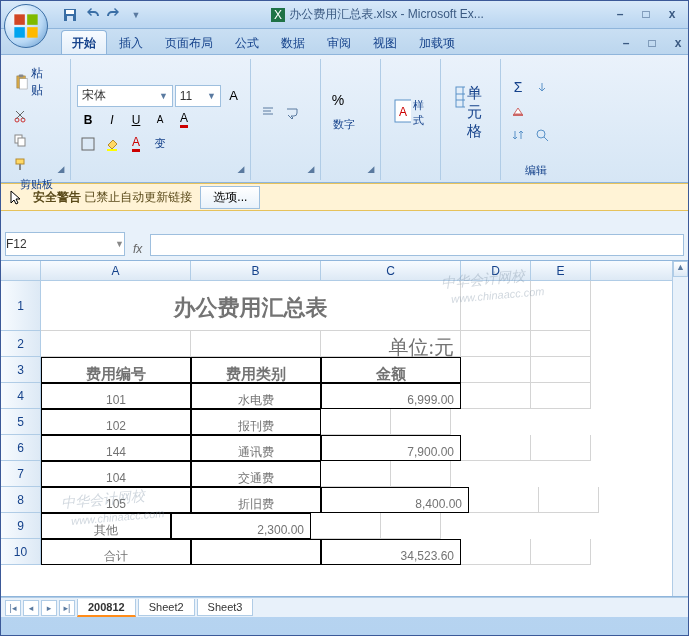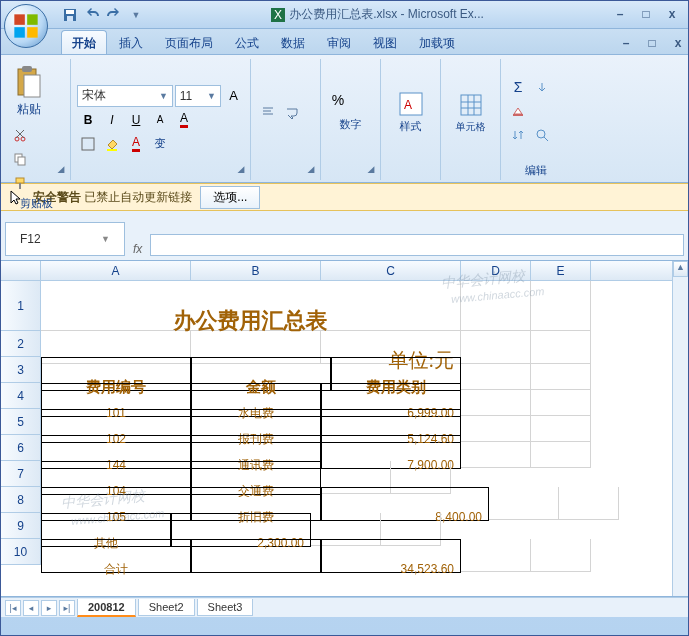--- a/index.html
+++ b/index.html
@@ -17,40 +17,40 @@
 .tabs { height:26px; display:flex; align-items:flex-end; padding-left:60px; gap:2px; background:linear-gradient(#c9dff3,#bcd6ee); border-bottom:1px solid #8fb5db;}
 .tab { padding:4px 10px 2px; color:#15428b; cursor:default; border-top-left-radius:4px; border-top-right-radius:4px;}
 .tab.active { background:linear-gradient(#f7fbff,#e3eef9); border:1px solid #8fb5db; border-bottom:none; font-weight:bold;}
 .ribbon { background:linear-gradient(#eaf2fb,#d6e6f5); height:128px; border-bottom:1px solid #8fb5db; display:flex; padding:4px 2px 2px;}
 .group { border-right:1px solid #b0cce6; padding:2px 6px; display:flex; flex-direction:column; justify-content:space-between; position:relative;}
 .group-label { text-align:center; color:#15428b; font-size:11px; padding-top:2px;}
 .group-body { flex:1; display:flex; flex-direction:column; justify-content:center; gap:2px;}
 .row { display:flex; align-items:center; gap:2px;}
 .combo { height:22px; border:1px solid #9ebfde; background:#fff; display:flex; align-items:center; padding:0 4px; color:#333;}
 .combo .arrow{margin-left:auto; font-size:9px; color:#5a7aa0;}
-.btn-large { display:flex; flex-direction:column; align-items:center; padding:4px 6px; cursor:default; color:#15428b; gap:2px; border-radius:3px;}
+.btn-large { display:flex; align-items:flex-start; padding:4px 6px; cursor:default; color:#15428b; gap:2px; border-radius:3px;}
 .icon-btn { width:22px; height:22px; display:flex; align-items:center; justify-content:center; cursor:default; border-radius:2px;}
 .clip-paste{width:40px; text-align:center;}
 .dialog-launcher{position:absolute; right:2px; bottom:2px; width:14px; height:14px; font-size:9px; color:#5a7aa0; text-align:center;}
 .security { height:28px; background:#fff3d6; border-top:1px solid #e6c25b; border-bottom:1px solid #e6c25b; display:flex; align-items:center; padding:0 8px; gap:8px; color:#5a4a1a;}
 .sec-btn{border:1px solid #9ebfde; background:linear-gradient(#fff,#e8f1fa); padding:2px 12px; cursor:default;}
 .formula-bar { height:50px; background:#e8f1fa; display:flex; align-items:flex-end; border-bottom:1px solid #8fb5db; padding:4px;}
-.name-box { width:120px; height:34px; border:1px solid #9ebfde; background:#fff; display:flex; align-items:center; padding:0 14px; color:#333;}
+.name-box { width:120px; height:24px; border:1px solid #9ebfde; background:#fff; display:flex; align-items:center; padding:0 0; color:#333;}
 .name-box .arrow{margin-left:auto;font-size:9px;color:#888}
 .fx-area{display:flex; align-items:flex-end; gap:4px; margin-left:4px;}
 .fx-label{font-style:italic; color:#666; padding:0 4px;}
 .fx-input{flex:1; height:22px; border:1px solid #9ebfde; background:#fff; margin-left:4px;}
 .grid-area{background:#fff; height:336px; position:relative; border-bottom:1px solid #8fb5db;}
 .colheads{display:flex; height:20px; background:linear-gradient(#f7fbff,#dde9f5); border-bottom:1px solid #b0cce6;}
 .corner{width:40px; border-right:1px solid #b0cce6; background:linear-gradient(#f7fbff,#dde9f5);}
 .colhead{border-right:1px solid #b0cce6; text-align:center; line-height:20px; color:#15428b;}
 .rows{position:absolute; top:20px; left:0; right:16px; bottom:0; overflow:hidden;}
 .sheet-row{display:flex; height:26px;}
 .rowhead{width:40px; border-right:1px solid #b0cce6; border-bottom:1px solid #b0cce6; text-align:center; line-height:26px; background:linear-gradient(90deg,#f7fbff,#dde9f5); color:#15428b;}
-.cell{border-right:1px solid #d4d4d4; border-bottom:1px solid #d4d4d4; padding:16px 6px; line-height:26px; color:#a16207;}
+.cell{border-right:1px solid #d4d4d4; border-bottom:1px solid #d4d4d4; padding:3px 6px; line-height:26px; color:#737373;}
 .cell.b{font-weight:bold;}
 .cell.bb{border:1px solid #000 !important;}
 .merged-title{font-size:22px; font-family:"楷体","SimSun"; font-weight:bold; text-align:center; line-height:48px;}
 .vscroll{position:absolute; right:0; top:0; width:16px; bottom:0; background:#e8f1fa; border-left:1px solid #b0cce6;}
 .vscroll .up,.vscroll .down{height:16px; text-align:center; font-size:9px; color:#5a7aa0; background:linear-gradient(#fff,#dde9f5); border:1px solid #b0cce6;}
 .sheet-tabs{height:20px; background:#e8f1fa; display:flex; align-items:center; padding:0 4px; gap:2px; border-top:1px solid #b0cce6;}
 .nav-btn{width:16px; height:16px; font-size:9px; text-align:center; line-height:14px; color:#5a7aa0; border:1px solid #b0cce6; background:#fff;}
 .sheet-tab{padding:2px 10px; background:#fff; border:1px solid #b0cce6; border-top:none; font-size:11px; color:#333;}
 .sheet-tab.active{background:#fff; font-weight:bold; border-bottom:2px solid #ff8c1a;}
 .watermark{position:absolute; color:rgba(120,140,160,.35); font-size:14px; transform:rotate(-5deg); pointer-events:none; font-style:italic;}
@@ -249,21 +249,21 @@
       <div class="group-label">&nbsp;</div>
     </div>
 
     <div class="group" style="width:60px">
       <div class="group-body">
         <div class="btn-large">
           <svg width="26" height="26">
               <rect x="3" y="3" width="20" height="20" fill="none" stroke="#5a92c8"></rect>
               <path d="M3 10h20M3 16h20M10 3v20M16 3v20" stroke="#5a92c8"></path>
             </svg>
-          <span style="font-size:10px">单元格</span>
+          <span style="font-size:15px">单元格</span>
         </div>
       </div>
       <div class="group-label">&nbsp;</div>
     </div>
 
     <div class="group" style="width:70px;border-right:none">
       <div class="group-body">
         <div class="row">
           <span class="icon-btn" style="font-size:14px;color:#15428b">Σ</span>
           <span class="icon-btn">
@@ -337,39 +337,38 @@
         <div class="rowhead">2</div>
         <div class="cell" style="width:150px"></div>
         <div class="cell" style="width:130px"></div>
         <div class="cell" style="width:140px;text-align:right;font-size:20px;font-family:'楷体'">单位:元</div>
         <div class="cell" style="width:70px"></div>
         <div class="cell" style="width:60px"></div>
       </div>
       <div class="sheet-row">
         <div class="rowhead">3</div>
         <div class="cell b bb" style="width:150px;text-align:center;font-family:'楷体';font-size:15px">费用编号</div>
+        <div class="cell b bb" style="width:130px;text-align:center;font-family:'楷体';font-size:15px">费用类别</div>
         <div class="cell b bb" style="width:140px;text-align:center;font-family:'楷体';font-size:15px">金额</div>
-        <div class="cell b bb" style="width:130px;text-align:center;font-family:'楷体';font-size:15px">费用类别</div>
         <div class="cell" style="width:70px"></div>
         <div class="cell" style="width:60px"></div>
       </div>
       <div id="data-rows">
           <div class="sheet-row">
             <div class="rowhead">4</div>
             <div class="cell bb" style="width:150px;text-align:center">101</div>
             <div class="cell bb" style="width:130px;text-align:center">水电费</div>
             <div class="cell bb" style="width:140px;text-align:right">6,999.00</div>
             <div class="cell" style="width:70px"></div>
             <div class="cell" style="width:60px"></div>
           </div>
           <div class="sheet-row">
             <div class="rowhead">5</div>
             <div class="cell bb" style="width:150px;text-align:center">102</div>
             <div class="cell bb" style="width:130px;text-align:center">报刊费</div>
-            <div class="cell bb" style="width:140px;text-align:right">5,124.60</div>
             <div class="cell" style="width:70px"></div>
             <div class="cell" style="width:60px"></div>
           </div>
           <div class="sheet-row">
             <div class="rowhead">6</div>
             <div class="cell bb" style="width:150px;text-align:center">144</div>
             <div class="cell bb" style="width:130px;text-align:center">通讯费</div>
             <div class="cell bb" style="width:140px;text-align:right">7,900.00</div>
             <div class="cell" style="width:70px"></div>
             <div class="cell" style="width:60px"></div>
@@ -378,21 +377,21 @@
             <div class="rowhead">7</div>
             <div class="cell bb" style="width:150px;text-align:center">104</div>
             <div class="cell bb" style="width:130px;text-align:center">交通费</div>
             <div class="cell" style="width:70px"></div>
             <div class="cell" style="width:60px"></div>
           </div>
           <div class="sheet-row">
             <div class="rowhead">8</div>
             <div class="cell bb" style="width:150px;text-align:center">105</div>
             <div class="cell bb" style="width:130px;text-align:center">折旧费</div>
-            <div class="cell bb" style="width:168px;text-align:right">8,400.00</div>
+            <div class="cell bb" style="width:148px;text-align:right">8,400.00</div>
             <div class="cell" style="width:70px"></div>
             <div class="cell" style="width:60px"></div>
           </div>
           <div class="sheet-row">
             <div class="rowhead">9</div>
             <div class="cell bb" style="width:130px;text-align:center">其他</div>
             <div class="cell bb" style="width:140px;text-align:right">2,300.00</div>
             <div class="cell" style="width:70px"></div>
             <div class="cell" style="width:60px"></div>
           </div>

